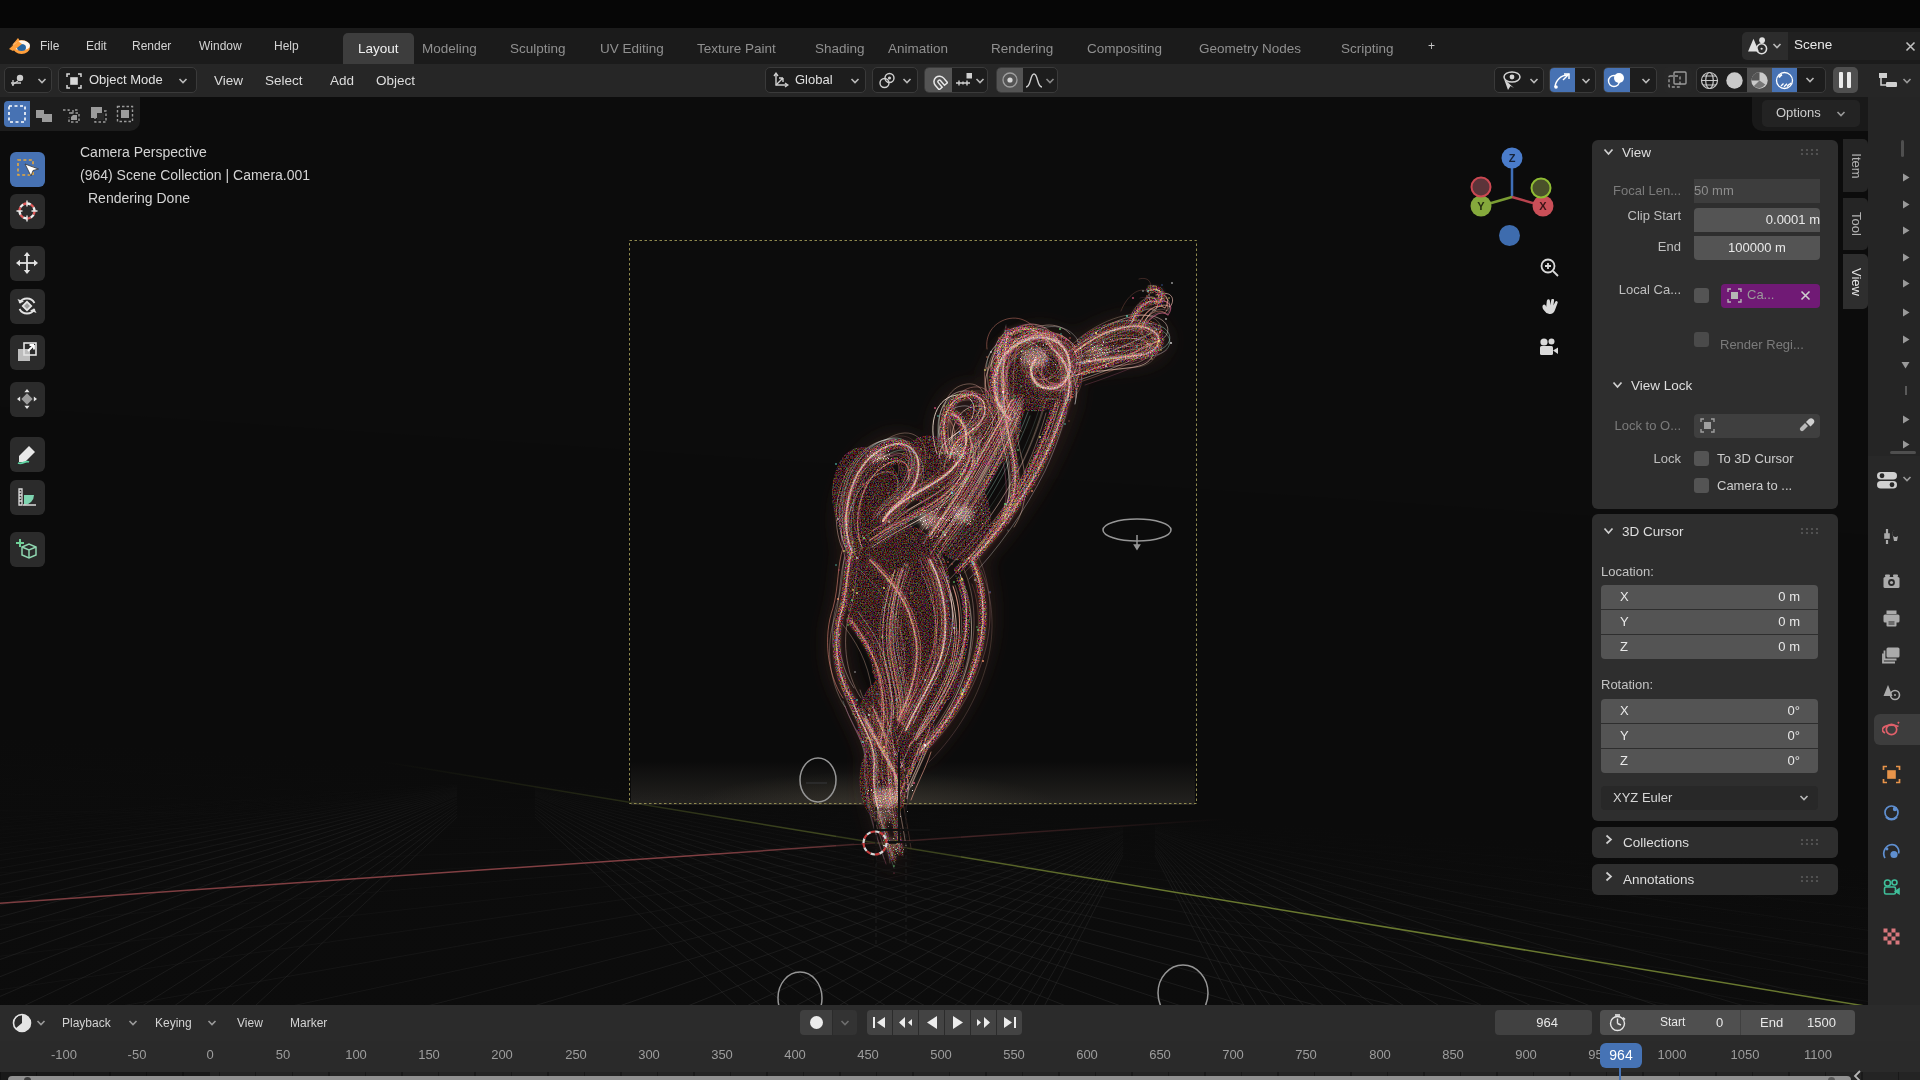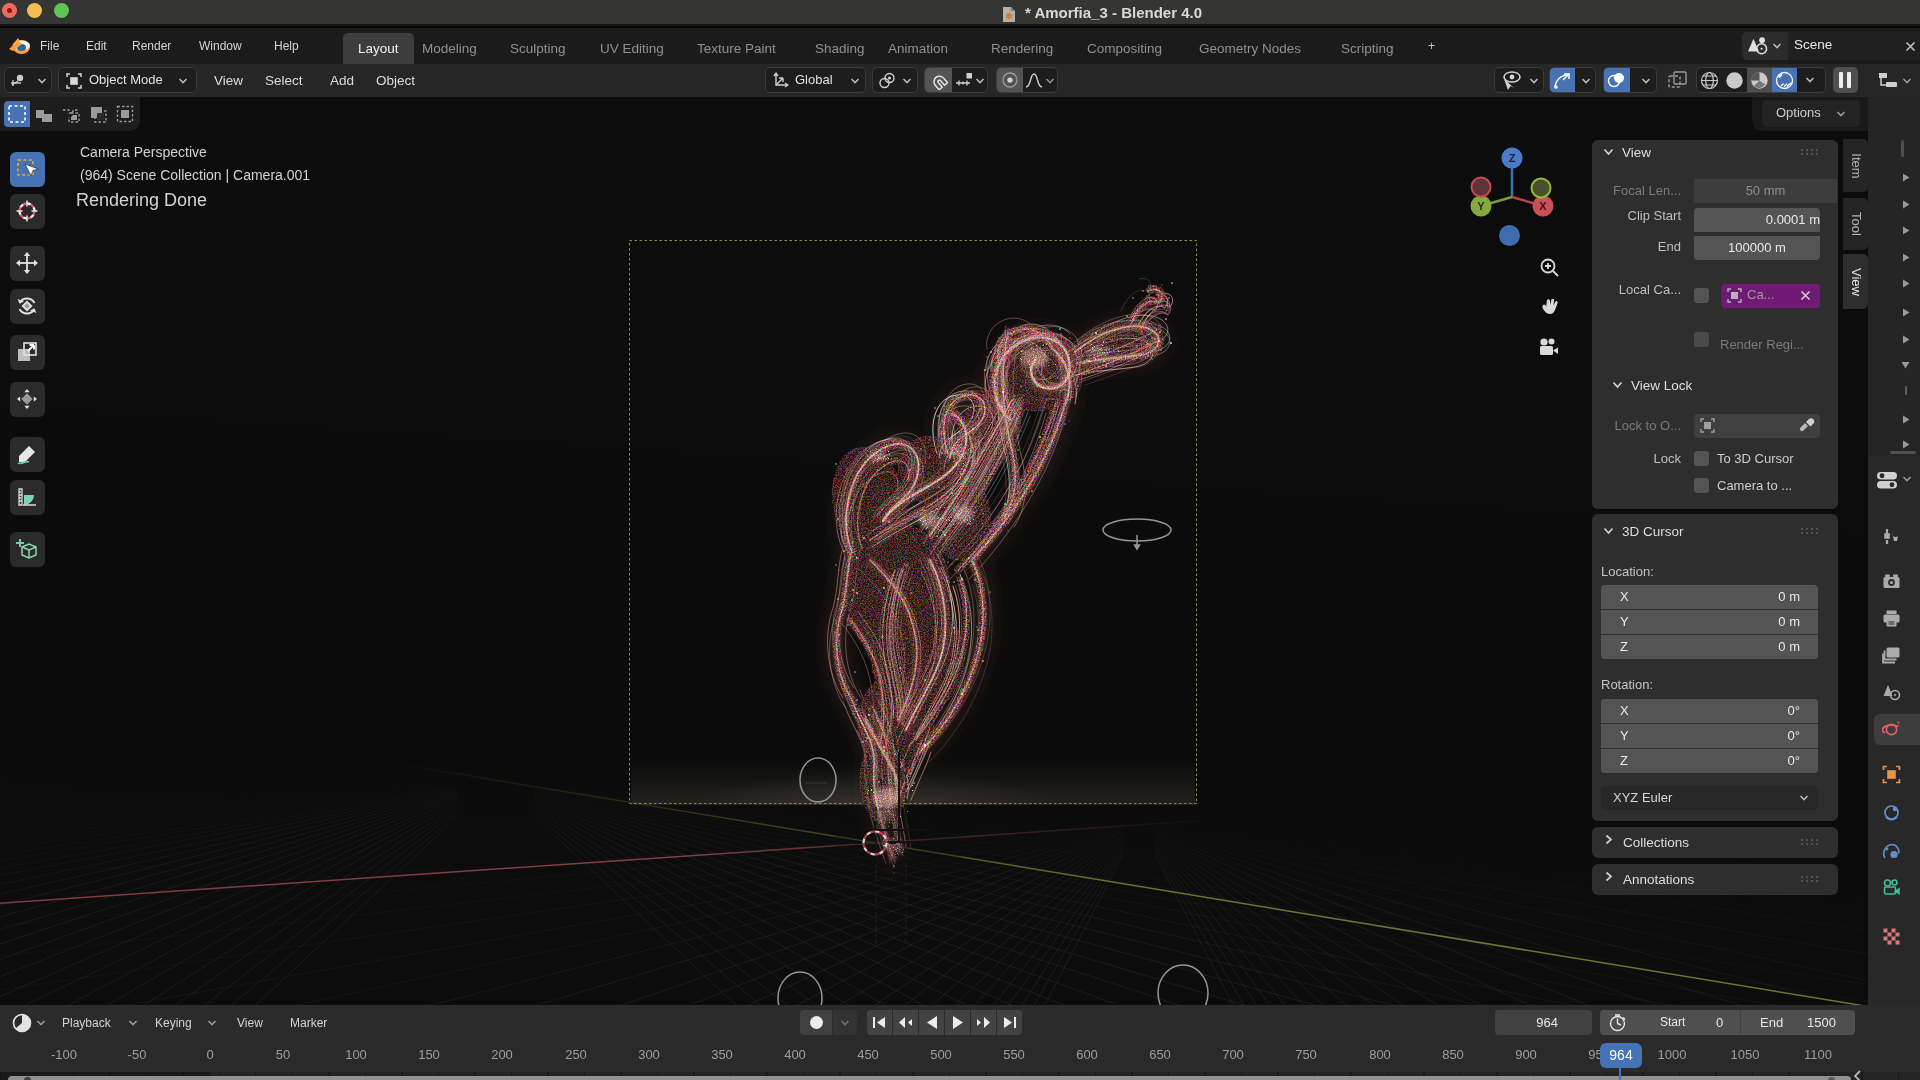--- a/index.html
+++ b/index.html
@@ -40,33 +40,20 @@
 .nfield { background:#545454; color:#e9e9e9; font-size:13px; height:24px; line-height:24px; }
 .nhead { color:#dedede; font-size:13.5px; }
 .checkbox { width:15px; height:15px; background:#545454; border-radius:3px; }
 .grip { width:22px; height:8px; opacity:0.5; }
 .vtab { left:1843px; width:25px; background:#252525; border-radius:0 5px 5px 0; color:#b3b3b3; font-size:13px; }
 .vtab span { position:absolute; left:50%; top:50%; transform:translate(-50%,-50%) rotate(90deg); white-space:nowrap; }
 </style>
 </head>
 <body>
 <div id="stage">
-  <div id="titlebar" class="abs">
-    <div class="abs tl" style="left:2px;background:#ee6a5e">
-        <div class="abs" style="left:5px;top:5px;width:5px;height:5px;border-radius:50%;background:#90150b"></div>
-      </div>
-    <div class="abs tl" style="left:27px;background:#f5bd4f"></div>
-    <div class="abs tl" style="left:54px;background:#61c454"></div>
-    <div class="abs" id="title" style="left:1025px;text-align:left;width:400px">* Amorfia_3 - Blender 4.0</div>
-    <svg class="abs" style="left:1001px;top:6px" width="16" height="17" viewBox="0 0 16 17">
-        <path d="M2 1 h8 l4 4 v11 h-12 z" fill="#b5b0a6"></path>
-        <path d="M10 1 l4 4 h-4 z" fill="#7d7a72"></path>
-        <circle cx="8" cy="10" r="3" fill="#cf7f3a"></circle>
-      </svg>
-  </div>
 
   <div id="topbar" class="abs">
     <svg class="abs" width="24" height="20" viewBox="0 0 24 20" style="left:8px;top:8px">
       <g>
           <ellipse cx="13.5" cy="11" rx="8.5" ry="7" fill="#ff9f3c"></ellipse>
           <ellipse cx="13.5" cy="9.5" rx="8.5" ry="5" fill="#fff" fill-opacity="0.9"></ellipse>
           <ellipse cx="13.5" cy="11.5" rx="4.5" ry="3.5" fill="#2a66a0"></ellipse>
           <path d="M1 13 L10 5 L14 8 L5 15 Z" fill="#ff9f3c"></path>
           <path d="M1 13 C4 9 8 6 12 5 L10 2 Z" fill="#ff9f3c"></path>
         </g>
@@ -1575,21 +1562,21 @@
         <path d="M876 710 V 850 M906 660 V 845" stroke="#191919" stroke-width="1.5" stroke-dasharray="4 3" fill="none"></path>
         <path d="M899 655 v90 M870 733 h60 M885 745 h28" stroke="#111" stroke-width="2" fill="none"></path>
         <g transform="translate(875,746)">
           <circle r="11.5" fill="none" stroke="#d8d8d8" stroke-width="2.2" stroke-dasharray="4.5 4.5"></circle>
           <circle r="11.5" fill="none" stroke="#c23b3b" stroke-width="2.2" stroke-dasharray="4.5 4.5" stroke-dashoffset="4.5"></circle>
           <path d="M0 -21 V -14 M0 14 V 21 M-21 0 H -14 M14 0 H 21" stroke="#0c0c0c" stroke-width="1.6"></path>
         </g>
       </svg>
       <div class="abs" style="left:80px;top:47px;color:#d4d4d4;font-size:14px">Camera Perspective</div>
       <div class="abs" style="left:80px;top:70px;color:#d4d4d4;font-size:14px">(964) Scene Collection | Camera.001</div>
-      <div class="abs" style="left:76px;top:93px;color:#d4d4d4;font-size:18px">Rendering Done</div>
+      <div class="abs" style="left:88px;top:93px;color:#d4d4d4;font-size:14px">Rendering Done</div>
       <svg class="abs" style="left:1455px;top:40px" width="120" height="120" viewBox="0 0 120 120">
         <g stroke-width="2.5">
           <line x1="57" y1="60" x2="57" y2="21" stroke="#3f6fb8"></line>
           <line x1="57" y1="60" x2="88" y2="69" stroke="#b8434e"></line>
           <line x1="57" y1="60" x2="26" y2="69" stroke="#7a9c33"></line>
         </g>
         <circle cx="57" cy="21" r="10.5" fill="#4a7ccb"></circle>
         <text x="57" y="25" fill="#16233a" font-size="11" font-weight="bold" text-anchor="middle">Z</text>
         <circle cx="88" cy="69" r="10.5" fill="#ca4f58"></circle>
         <text x="88" y="73" fill="#3a1416" font-size="11" font-weight="bold" text-anchor="middle">X</text>
@@ -1886,21 +1873,21 @@
           <circle cx="8" cy="2" r="1.1"></circle>
           <circle cx="13" cy="2" r="1.1"></circle>
           <circle cx="18" cy="2" r="1.1"></circle>
           <circle cx="3" cy="6" r="1.1"></circle>
           <circle cx="8" cy="6" r="1.1"></circle>
           <circle cx="13" cy="6" r="1.1"></circle>
           <circle cx="18" cy="6" r="1.1"></circle>
         </g>
       </svg>
     <div class="abs nlabel dim" style="left:1592px;top:179px;width:89px">Focal Len...</div>
-    <div class="abs nfield" style="left:1694px;top:179px;width:143px;background:#3d3d3d;color:#8d8d8d;text-align:center;border-radius:0">50 mm</div>
+    <div class="abs nfield" style="left:1694px;top:179px;width:126px;background:#3d3d3d;color:#8d8d8d;text-align:left;border-radius:0">50 mm</div>
     <div class="abs nlabel" style="left:1592px;top:204px;width:89px">Clip Start</div>
     <div class="abs nfield" style="left:1694px;top:208px;width:126px;text-align:right;border-radius:4px 4px 0 0">0.0001 m</div>
     <div class="abs nlabel" style="left:1592px;top:235px;width:89px">End</div>
     <div class="abs nfield" style="left:1694px;top:235px;width:126px;text-align:center;border-radius:0 0 4px 4px;margin-top:1px">100000 m</div>
     <div class="abs nlabel" style="left:1592px;top:278px;width:89px">Local Ca...</div>
     <div class="abs checkbox" style="left:1694px;top:288px"></div>
     <div class="abs" style="left:1721px;top:284px;width:99px;height:24px;background:#701a75;border-radius:4px">
       <svg class="abs" style="left:6px;top:4px" width="15" height="15" viewBox="0 0 15 15">
           <g stroke="#b5b5b5" fill="none" stroke-width="1.4">
             <path d="M1 4 V1 H4 M11 1 H14 V4 M14 11 V14 H11 M4 14 H1 V11"></path>

